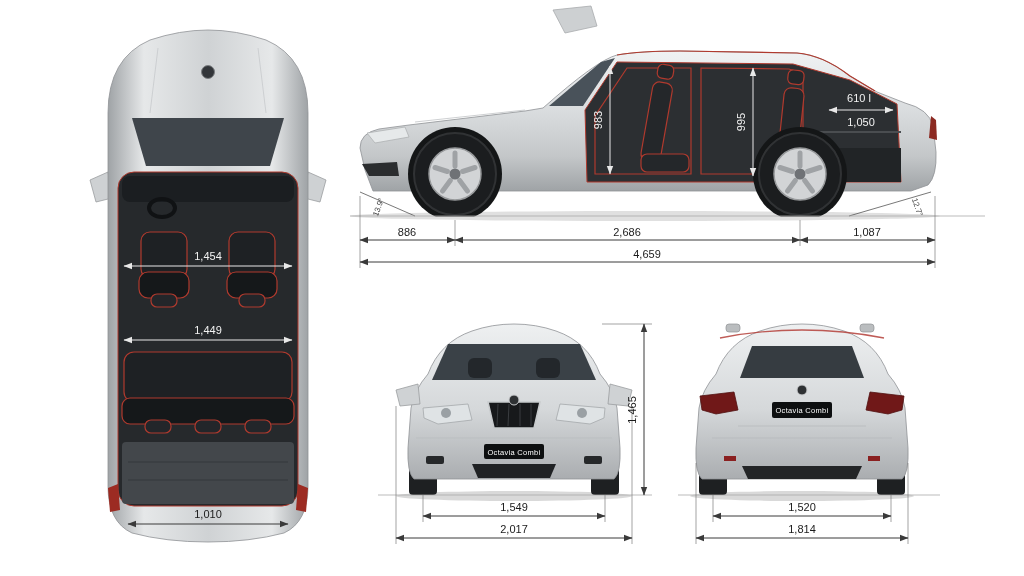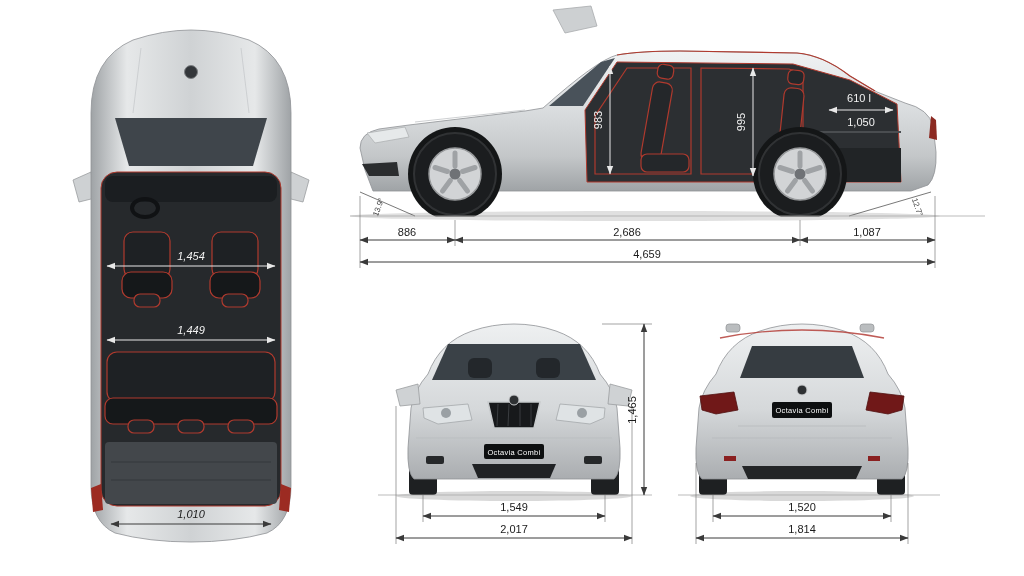--- a/index.html
+++ b/index.html
@@ -16,21 +16,21 @@
   .dim-line-light  { stroke:#e8e8e8; stroke-width:1; fill:none; }
   .ext-line        { stroke:#7b7b7b; stroke-width:.7; }
   .ground-line     { stroke:#aaaaaa; stroke-width:.8; }
   .red-cut         { stroke:#b03a2e; stroke-width:1.2; fill:none; }
 </style>
 </head>
 <body>
 
 <div class="canvas">
 
-  <div class="panel" style="left:71px; top:18px;font-style:italic;">
+  <div class="panel" style="left:88px; top:18px;">
     <svg width="240" height="535" viewBox="0 0 240 535">
       <defs>
         <linearGradient id="bodyGradT" x1="0" y1="0" x2="1" y2="0">
           <stop offset="0" stop-color="#9fa3a6"></stop>
             <stop offset="0.18" stop-color="#e6e8e9"></stop>
           <stop offset="0.5" stop-color="#cfd2d4"></stop>
             <stop offset="0.82" stop-color="#e6e8e9"></stop>
           <stop offset="1" stop-color="#9fa3a6"></stop>
         </linearGradient>
         <marker id="arT" markerWidth="9" markerHeight="8" refX="8" refY="4" orient="auto-start-reverse" markerUnits="userSpaceOnUse">

